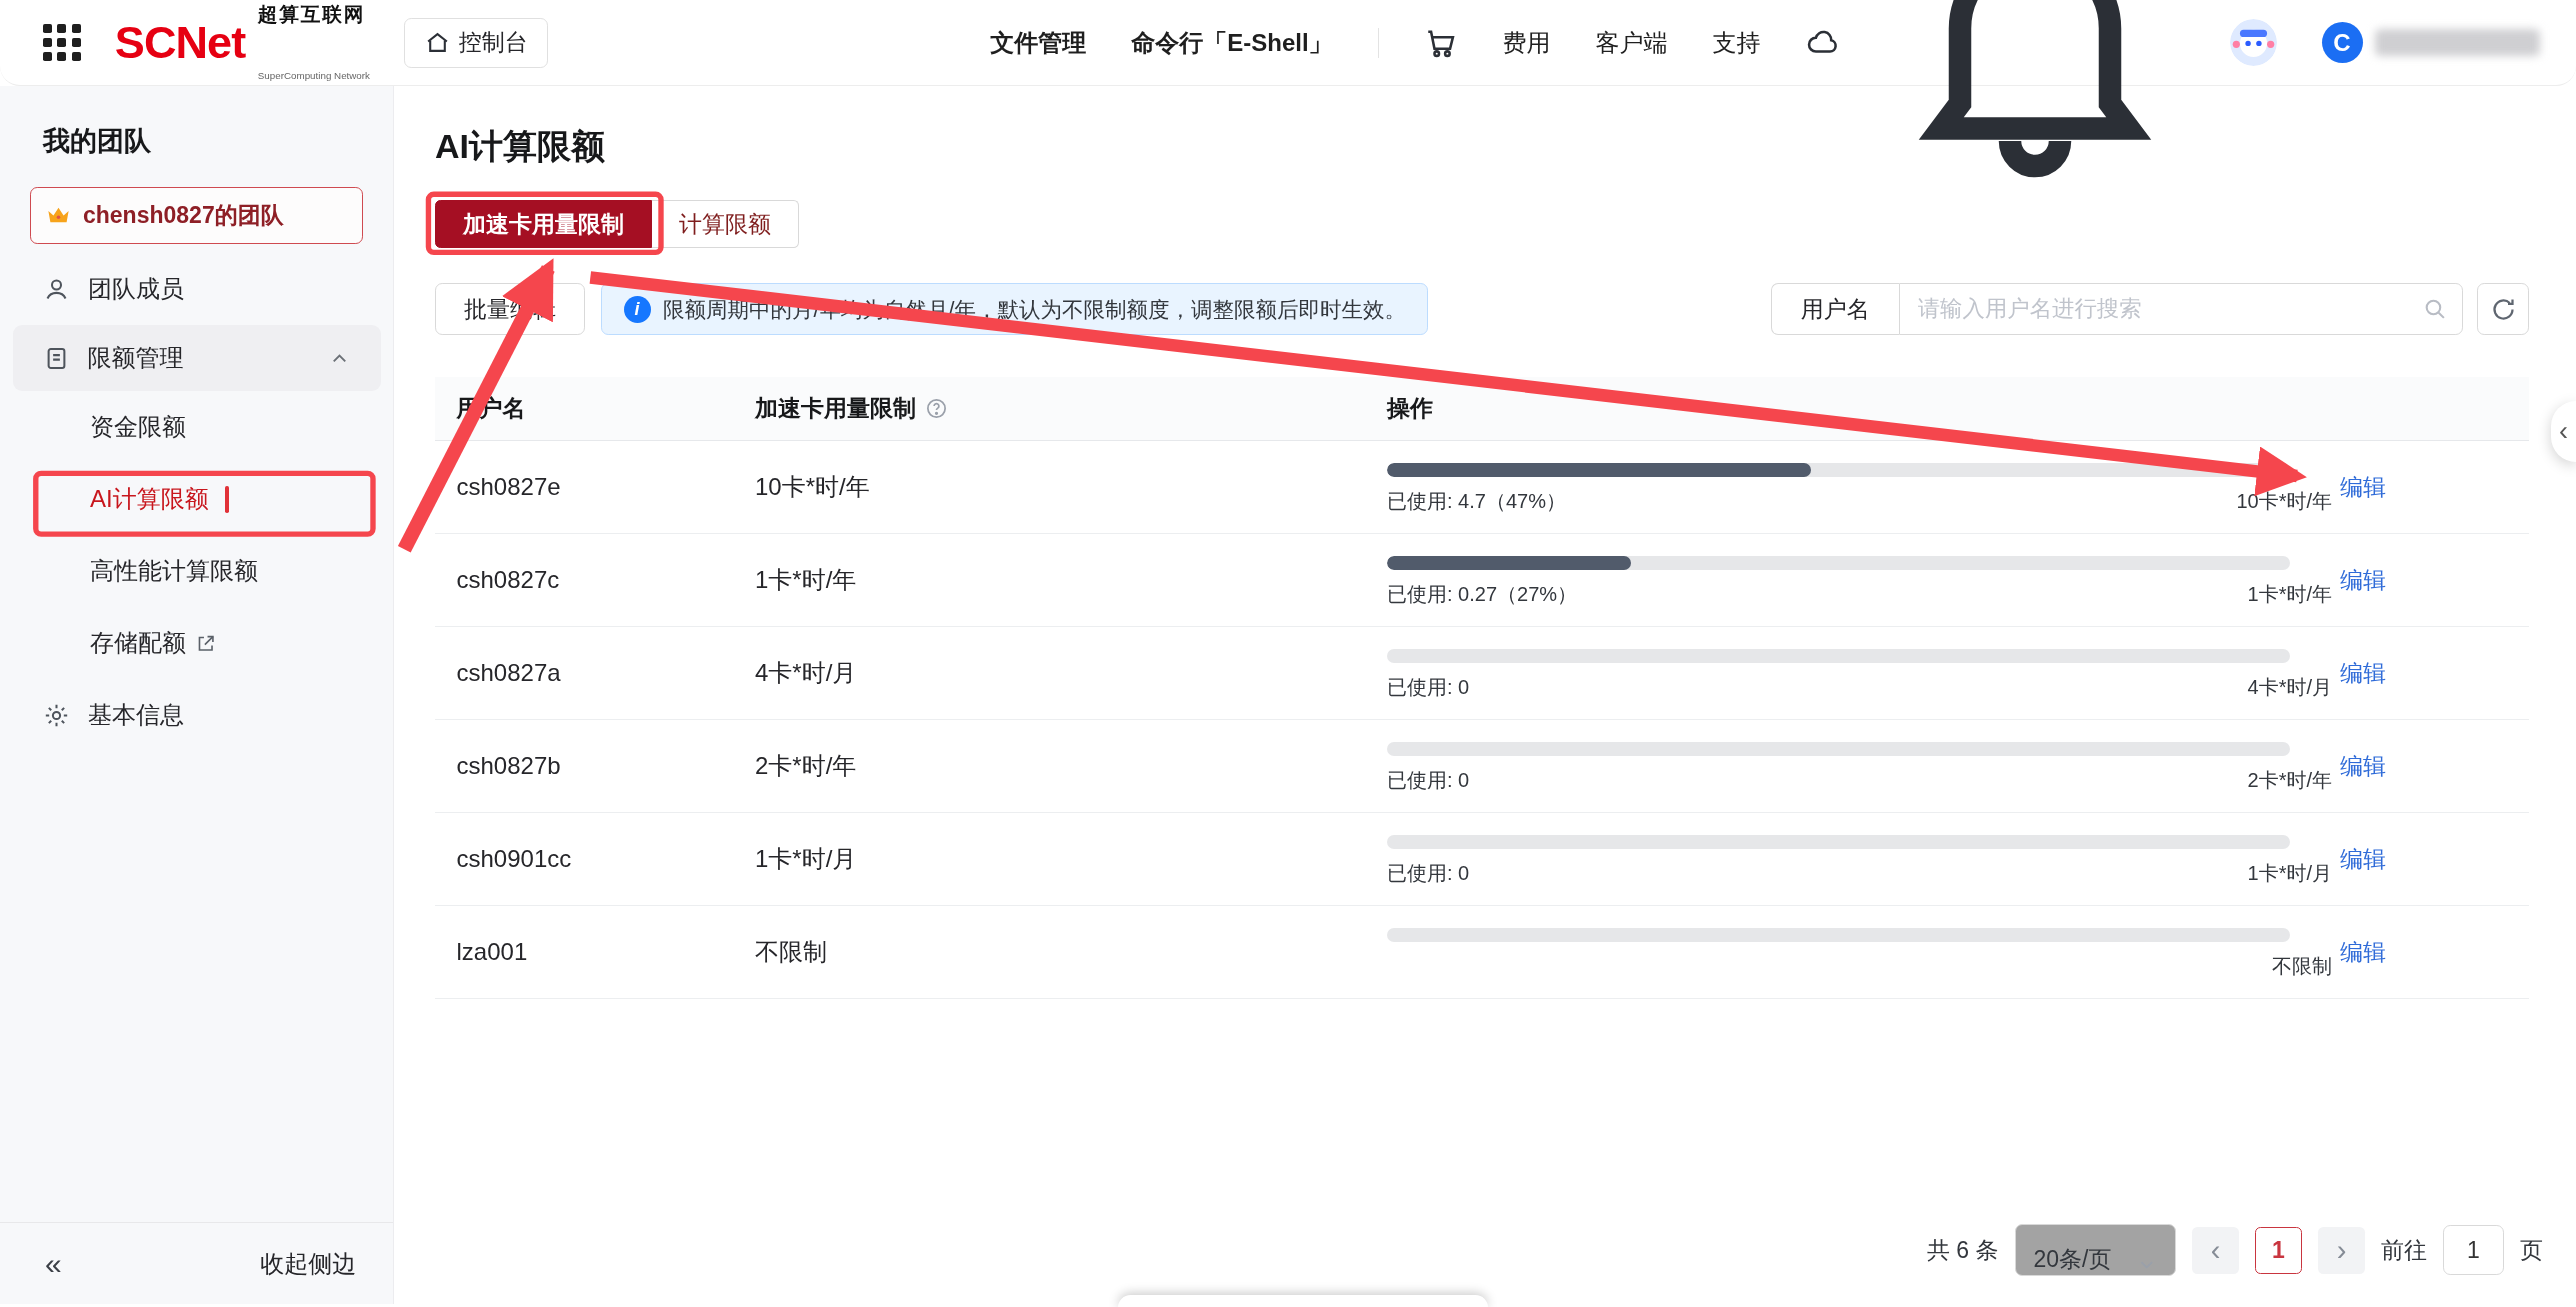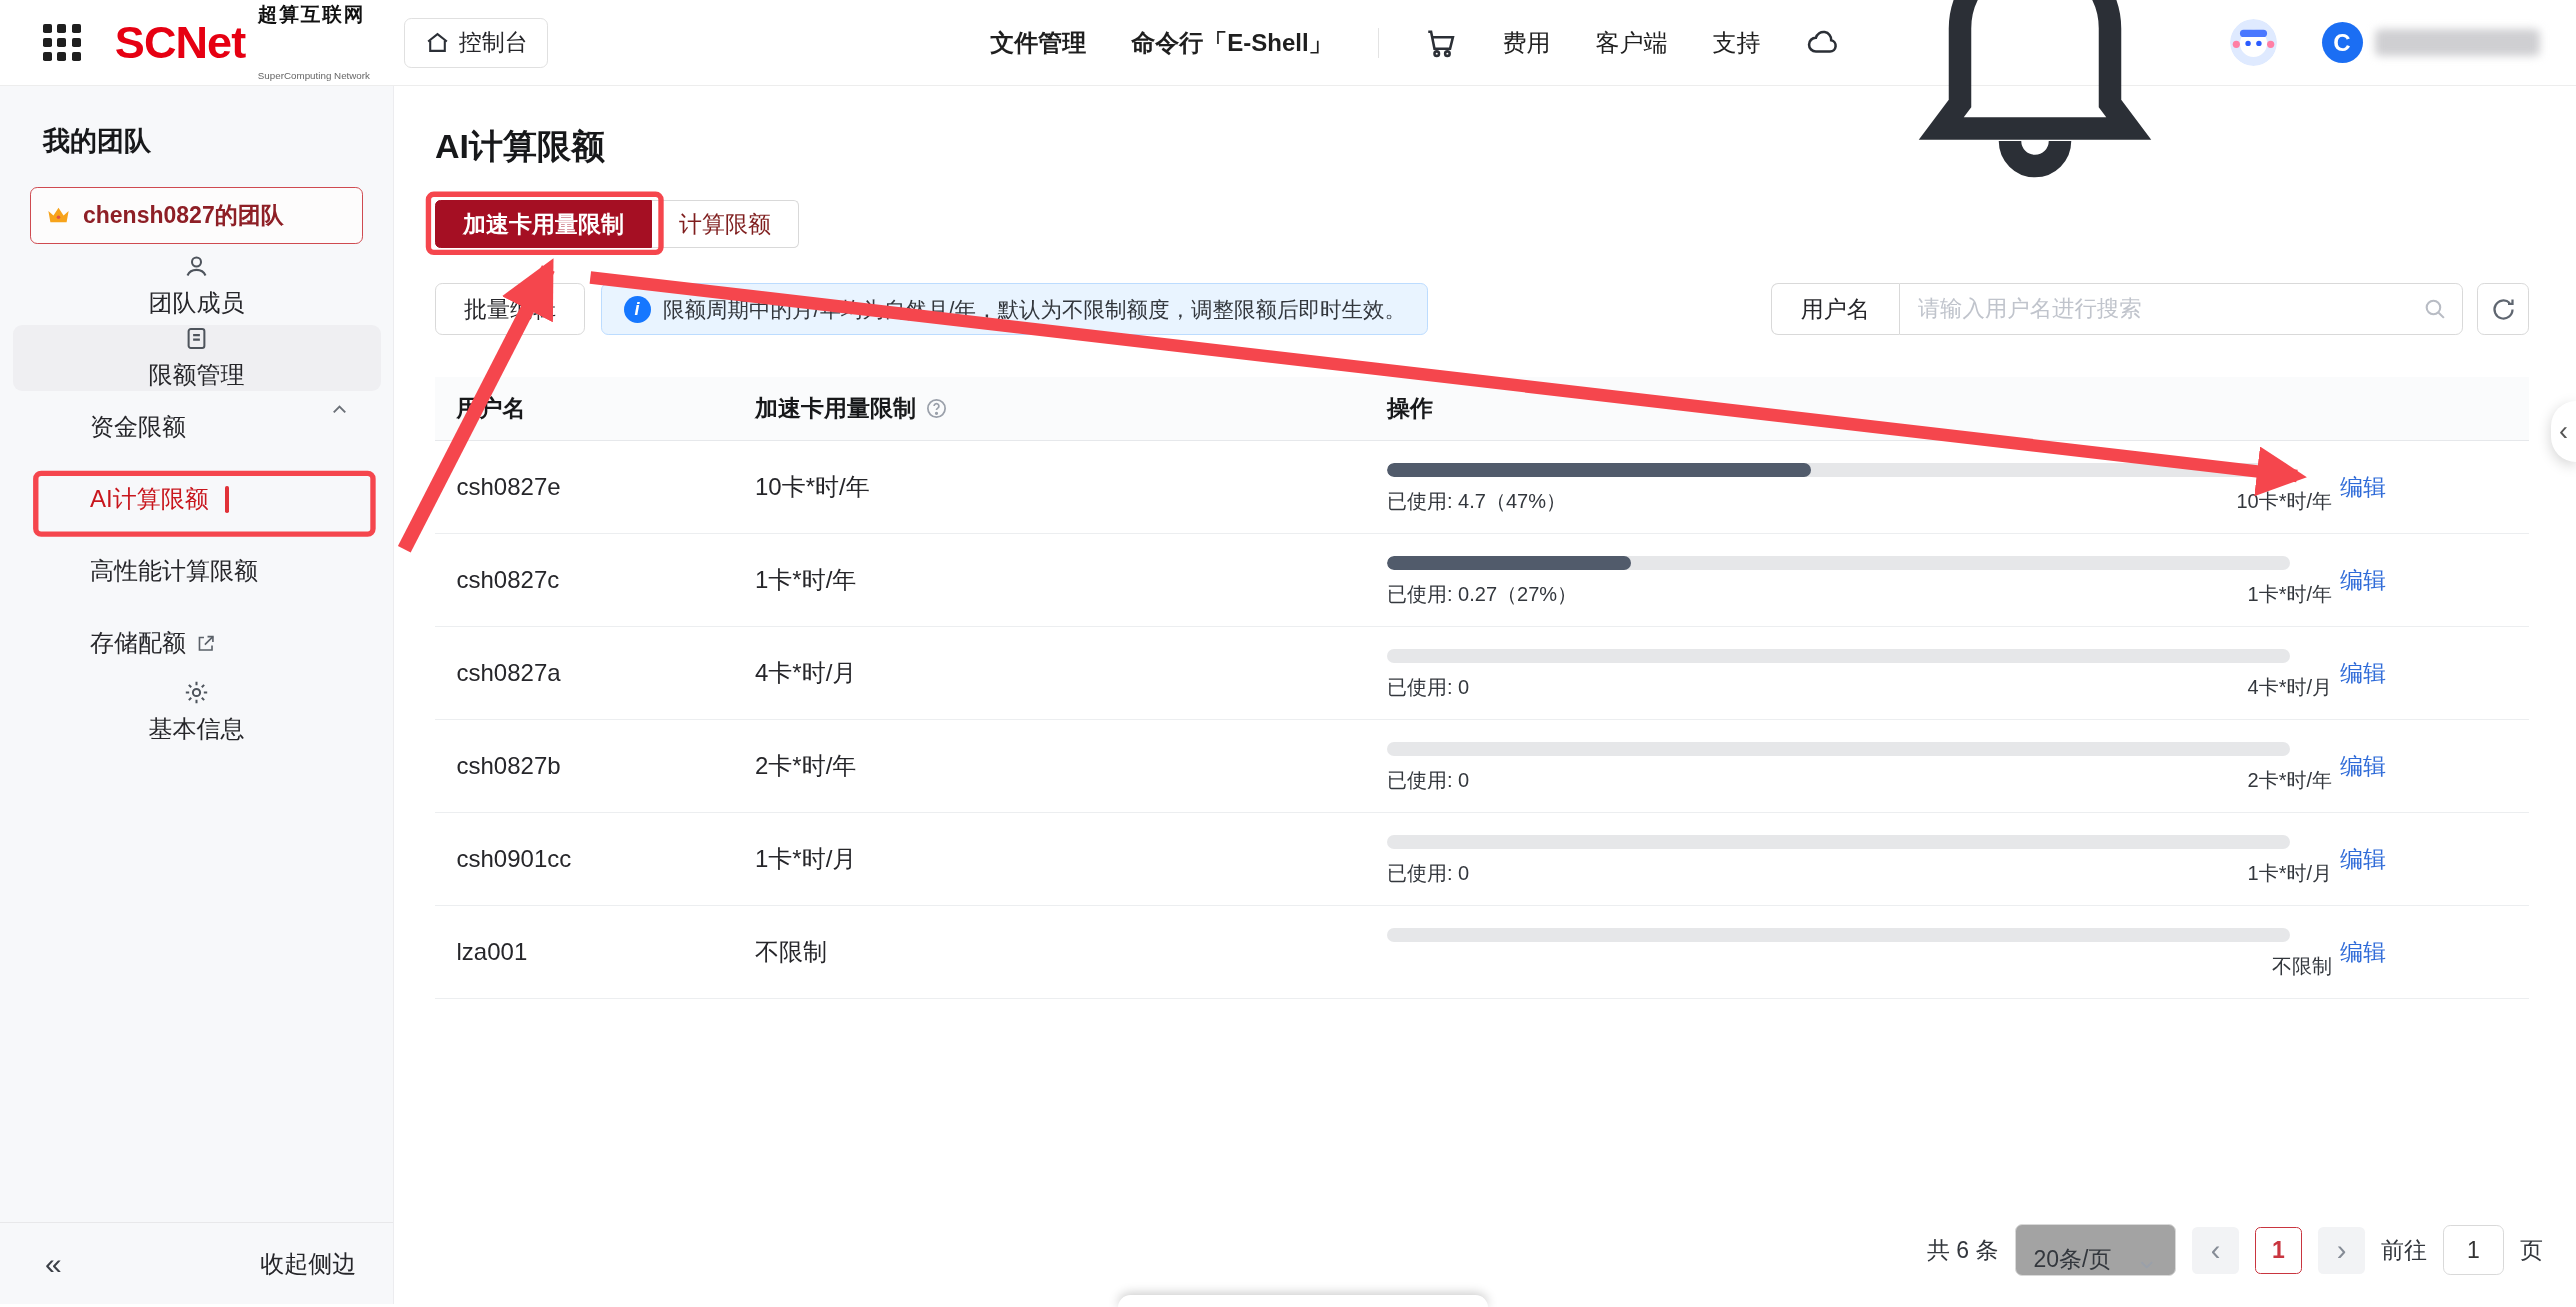--- a/index.html
+++ b/index.html
@@ -3,21 +3,21 @@
 <meta charset="utf-8">
 <style>
   * { margin:0; padding:0; box-sizing:border-box; }
   html,body { width:2576px; height:1308px; overflow:hidden; background:#fff;
     font-family:"Liberation Sans","DejaVu Sans",sans-serif; color:#26262a; }
   body { position:relative; }
 
   
   .navbar { position:absolute; top:0; left:0; width:2576px; height:86px; background:#fff;
     border-bottom:0.9px solid #ededed; display:flex; align-items:center; justify-content:space-between;
-    padding:0 36px 0 43px; z-index:10; }
+    padding:0 36px 0 43px; z-index:10;border-radius:20px; }
   .nav-left { display:flex; align-items:center; gap:34px; }
   .nav-right { display:flex; align-items:center; gap:45px; }
   .grid-icon { display:grid; grid-template-columns:repeat(3,9px); grid-gap:5.4px; cursor:pointer; }
   .grid-icon span { width:9px; height:9px; background:#1f1f1f; border-radius:1.8px; }
   .logo { display:flex; align-items:center; gap:12.5px; cursor:pointer; }
   .logo-main { font-size:45px; font-weight:800; color:#e60012; letter-spacing:-0.9px; }
   .logo-sub { display:flex; flex-direction:column; line-height:1.05;gap:47px; }
   .logo-cn { font-size:19.7px; font-weight:700; color:#111; letter-spacing:1.8px; }
   .logo-en { font-size:9.8px; color:#666; }
   .console-btn { height:50px; border:0.9px solid #e0e0e0; border-radius:7.2px; display:flex; align-items:center;
@@ -36,22 +36,22 @@
 
   
   .sidebar { position:absolute; top:86px; left:0; bottom:4px; width:394px; background:#f7f8fa;
     border-right:0.9px solid #ececef; z-index:5; }
   .sb-title { margin:38px 0 0 43px; font-size:27px; font-weight:700; color:#17181a; line-height:34px; }
   .team-box { margin:29px 30px 0 30px; height:57px; border:1.8px solid #cf4a50; border-radius:7.2px;
     background:#fdfcfc; display:flex; align-items:center; gap:10.7px; padding:0 14.3px; cursor:pointer; }
   .crown-ic { width:27px; height:27px; flex:0 0 auto; }
   .team-name { font-size:23px; font-weight:700; color:#8e1f26; white-space:nowrap; overflow:hidden; }
   .sb-menu { margin-top:9px; }
-  .sb-item { height:72px; display:flex; align-items:center; gap:7px; padding:0 43px; font-size:24px;
-    color:#26262a; cursor:pointer; white-space:nowrap;flex-direction:column; }
+  .sb-item { height:72px; display:flex; align-items:center; gap:18px; padding:0 43px; font-size:24px;
+    color:#26262a; cursor:pointer; white-space:nowrap; }
   .sb-item .mi { width:27px; height:27px; color:#4e545c; flex:0 0 auto; }
   .sb-item .mi svg { width:100%; height:100%; }
   .sb-item.pill { background:#efeff2; border-radius:9px; margin:0 12.5px; padding:0 30px; height:66px; }
   .sb-sub { height:72px; display:flex; align-items:center; padding-left:90px; font-size:24px;
     color:#26262a; cursor:pointer; }
   .sb-sub.active { color:#c8161d; font-weight:500; }
   .red-caret { display:inline-block; width:4.5px; height:27px; background:#e13238; border-radius:1.8px; margin-left:16px; }
   .chev-up { margin-left:auto; width:23px; height:23px; color:#6b7077; }
   .ext-ic { width:21.5px; height:21.5px; color:#5a6068; margin-left:9px; }
   .sb-collapse { position:absolute; bottom:0; left:0; width:100%; height:82px; border-top:0.9px solid #e8e8ea;

